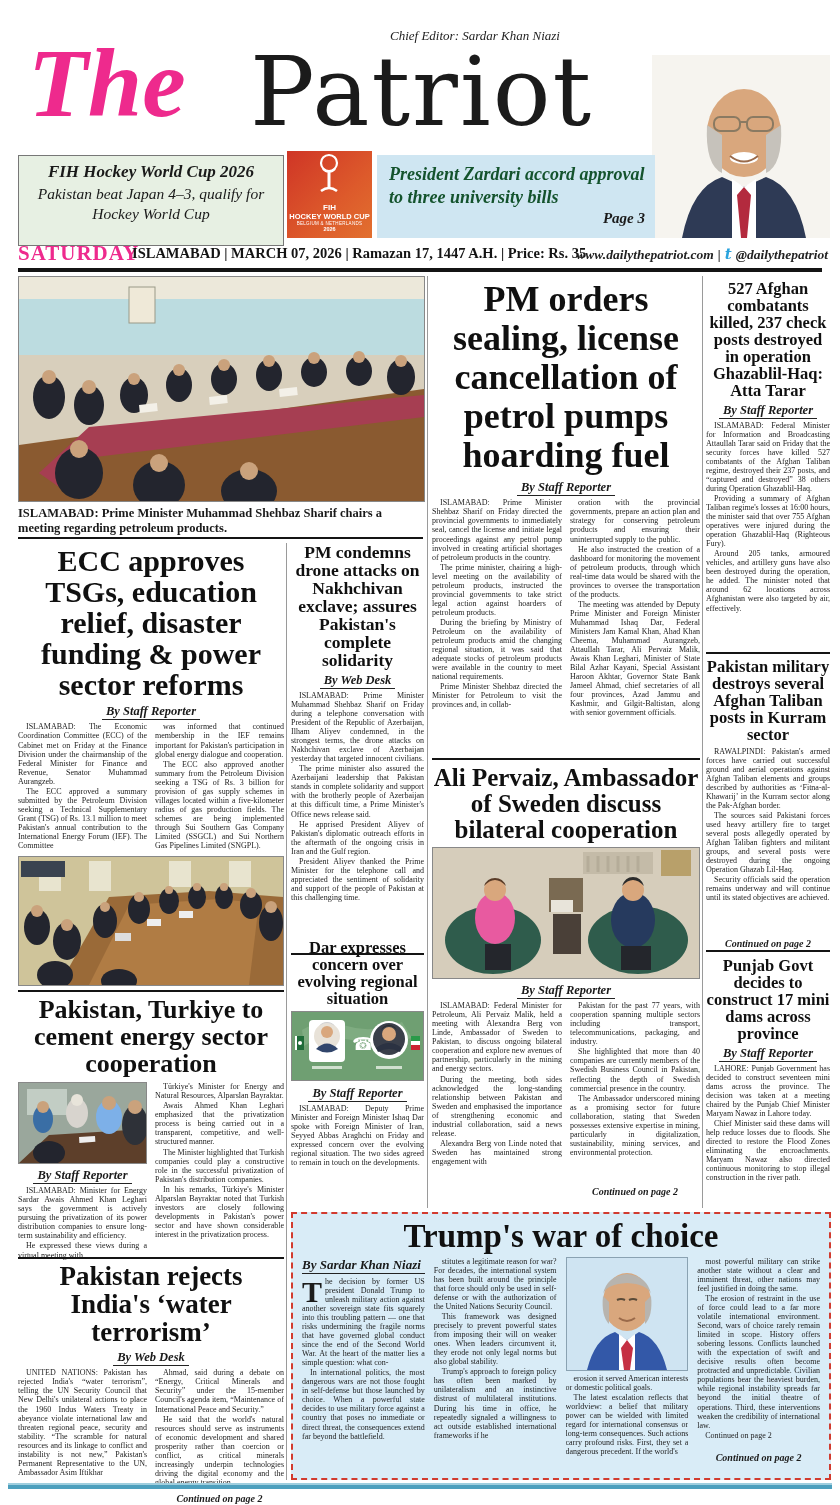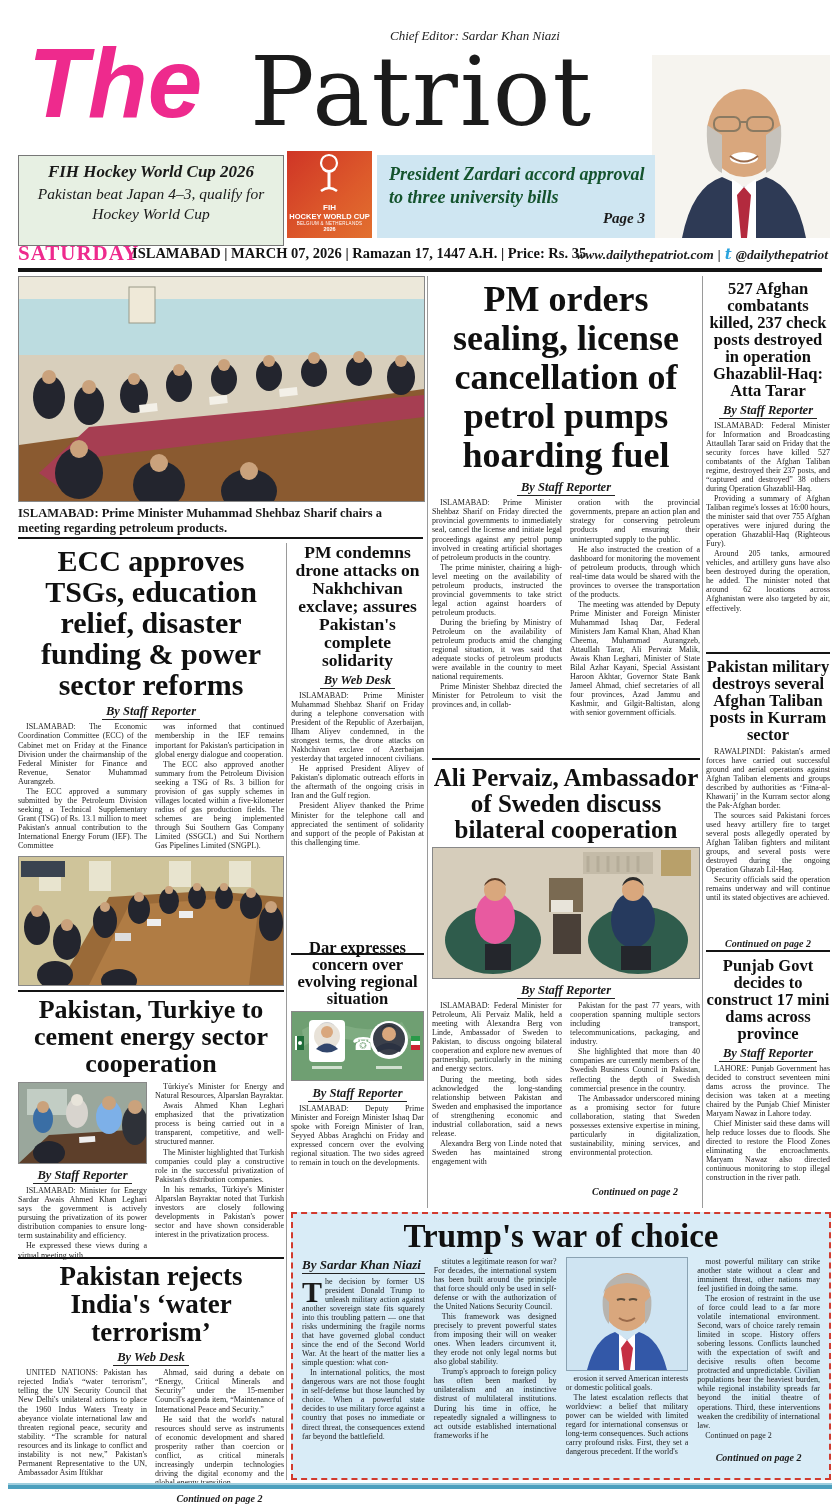--- a/index.html
+++ b/index.html
@@ -1,21 +1,21 @@
 <!DOCTYPE html>
 <html><head>
 <meta charset="utf-8">
 <style>
   html,body { margin:0; padding:0; background:#ffffff; }
   .page { position:relative; width:840px; height:1505px; background:#ffffff; overflow:hidden;
           font-family:"Liberation Serif", serif; color:#1a1a1a; }
   .abs { position:absolute; }
 
   
-  .masthead-the { font-family:Liberation Sans, sans-serif; font-style:italic; font-weight:bold;
+  .masthead-the { font-family:Liberation Serif, serif; font-style:italic; font-weight:bold;
                   color:#ee2a8d; font-size:98px; line-height:1; }
   .masthead-patriot { font-family:"DejaVu Serif", serif; color:#1b1b1b; font-size:96px; line-height:1;
                       letter-spacing:2px; }
   .chief-editor { font-size:13px; font-style:italic; text-align:center; color:#222; }
 
   
   .hockey-box { background:#e7f0e3; border:1px solid #777; text-align:center; padding-top:6px; }
   .hockey-line1 { font-weight:bold; font-style:italic; font-size:17px; }
   .hockey-line2 { font-style:italic; font-size:15.5px; margin-top:3px; }
   .hockey-line3 { font-style:italic; font-size:15.5px; margin-top:2px; }
@@ -294,20 +294,21 @@
         <div class="continued">Continued on page 2</div>
       </div>
     </div>
   </section>
 
   <section class="abs" style="left:291px; top:543px; width:133px;">
     <h2 class="headline" style="font-size:17.5px;">PM condemns drone attacks on Nakhchivan exclave; assures Pakistan's complete solidarity</h2>
     <div class="byline"><span>By Web Desk</span></div>
     <div class="body-text paras-clip" style="height:288px;">
         <p>ISLAMABAD: Prime Minister Muhammad Shehbaz Sharif on Friday during a telephone conversation with President of the Republic of Azerbaijan, Ilham Aliyev condemned, in the strongest terms, the drone attacks on Nakhchivan exclave of Azerbaijan yesterday that targeted innocent civilians.</p>
+        <p>The prime minister also assured the Azerbaijani leadership that Pakistan stands in complete solidarity and support with the brotherly people of Azerbaijan at this difficult time, a Prime Minister's Office news release said.</p>
         <p>He apprised President Aliyev of Pakistan's diplomatic outreach efforts in the aftermath of the ongoing crisis in Iran and the Gulf region.</p>
         <p>President Aliyev thanked the Prime Minister for the telephone call and appreciated the sentiment of solidarity and support of the people of Pakistan at this challenging time.</p>
       </div>
   </section>
   <div class="hrule-thin" style="left:291px; width:133px; top:953px;"></div>
 
   <section class="abs" style="left:291px; top:939px; width:133px;">
     <h2 class="headline" style="font-size:16.5px;">Dar expresses concern over evolving regional situation</h2>
     <div class="photo" style="width:131px; height:68px; margin-top:4px; background:#6f9f72; position:relative;">
       <svg width="131" height="68" viewBox="0 0 131 68">

